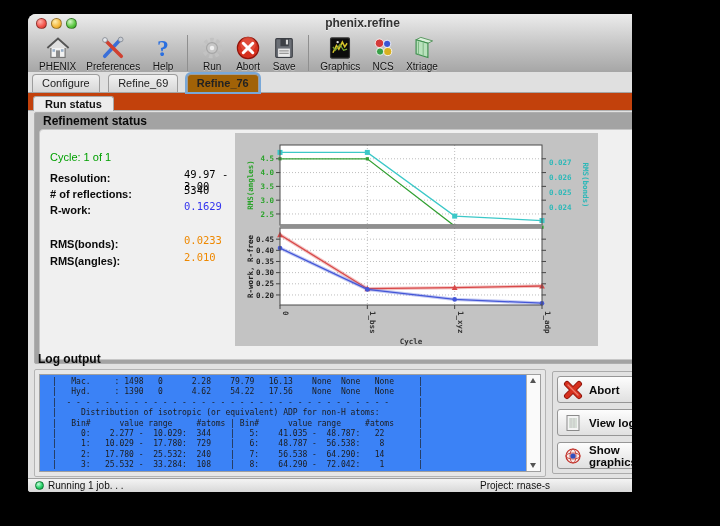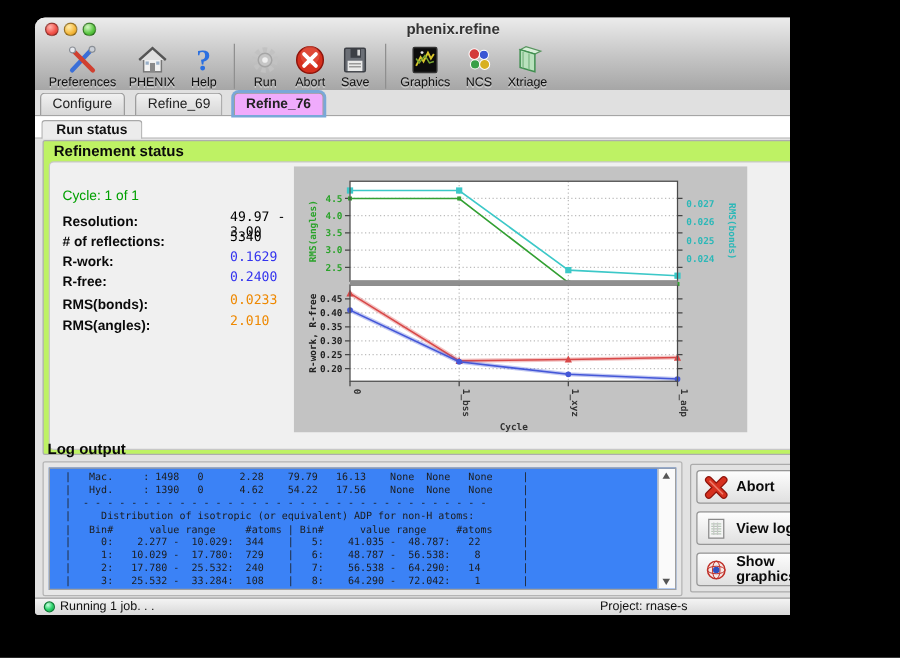--- a/index.html
+++ b/index.html
@@ -23,28 +23,28 @@
   .toolbar{position:absolute;left:0;top:18px;right:0;height:40px;display:flex;align-items:flex-end;padding:0 0 1px 6px;}
   .tb-item{display:flex;flex-direction:column;align-items:center;padding:0 5px;}
   .tb-icon{width:26px;height:26px;}
   .tb-label{font-size:10px;color:#111;text-shadow:0 1px 0 rgba(255,255,255,.4);margin-top:0px;white-space:nowrap;}
   .tb-sep{width:1px;height:36px;background:#8f8f8f;margin:0 6px 1px 6px;align-self:flex-end;}
   
   .tabrow{position:absolute;left:0;top:58px;right:0;height:21px;background:#e0e0e0;border-bottom:1px solid #a5a5a5;box-sizing:border-box;}
   .tab{position:relative;display:inline-block;margin:2px 0 0 4px;padding:2px 9px 3px;font-size:11px;color:#222;
        background:linear-gradient(#f1f1f1,#d7d7d7);border:1px solid #9d9d9d;border-bottom:none;
        border-radius:4px 4px 0 0;vertical-align:bottom;}
-  .tab.active{background:#f0abfc;font-weight:bold;box-shadow:0 0 0 2px #79a8d8;z-index:3;}
+  .tab.active{background:#a16207;font-weight:bold;box-shadow:0 0 0 2px #79a8d8;z-index:3;}
   .tab-close{position:absolute;right:11px;top:4px;font-size:11px;color:#666;line-height:12px;}
-  .subtabrow{position:absolute;left:0;top:79px;right:0;height:18px;background:#ffffff;border-bottom:1px solid #b1b1b1;box-sizing:border-box;}
+  .subtabrow{position:absolute;left:0;top:79px;right:0;height:18px;background:#c2410c;border-bottom:1px solid #b1b1b1;box-sizing:border-box;}
   .subtab{position:relative;display:inline-block;margin:1px 0 0 5px;padding:1px 11px 2px;font-size:11px;font-weight:bold;color:#111;
           background:#ececec;border:1px solid #a9a9a9;border-bottom:none;border-radius:3px 3px 0 0;top:1px;}
   
   .content{position:absolute;left:0;top:97px;right:0;bottom:14px;background:#e2e2e2;}
-  .main-panel{position:absolute;left:6px;top:1px;width:646px;height:252px;background:#bef264;
+  .main-panel{position:absolute;left:6px;top:1px;width:646px;height:252px;background:#a3a3a3;
               border:1px solid #aeaeae;border-radius:2px;box-sizing:border-box;}
   .section-heading{position:absolute;left:8px;top:1px;font-size:12px;font-weight:bold;color:#0a0a0a;}
   .sub-panel{position:absolute;left:4px;top:16px;width:636px;height:231px;background:#f0f0f0;
              border:1px solid #c7c7c7;border-radius:4px;box-sizing:border-box;}
   .cycle{position:absolute;left:10px;top:21px;font-size:11px;font-weight:normal;}
   .stat-row{position:absolute;left:10px;width:185px;height:14px;}
   .stat-label{font-size:11px;font-weight:bold;color:#0a0a0a;}
   .stat-value{position:absolute;left:92px;top:0;font-family:"DejaVu Sans Mono",monospace;font-size:10.5px;margin-left:42px;}
   .chart-wrap{position:absolute;left:195px;top:3px;width:363px;height:213px;}
   .ctick{font:bold 7.5px "DejaVu Sans Mono",monospace;}
@@ -93,36 +93,36 @@
       <div class="titlebar">
         <span class="tl red"></span>
         <span class="tl yellow"></span>
         <span class="tl green"></span>
         <div class="win-title">phenix.refine</div>
         <span class="lozenge"></span>
       </div>
       <div class="toolbar">
         <div class="tb-item">
           <svg class="tb-icon" viewBox="0 0 22 22">
-            <line x1="4" y1="18" x2="17" y2="4" stroke="#3a6fd8" stroke-width="3" stroke-linecap="round"></line>
-            <circle cx="17.5" cy="3.8" r="2" fill="#c9ced6" stroke="#8a8f96" stroke-width=".8"></circle>
-            <line x1="4" y1="4" x2="18" y2="18" stroke="#d04030" stroke-width="3" stroke-linecap="round"></line>
-            <circle cx="4.2" cy="4.2" r="2" fill="#e6e9ee" stroke="#8a8f96" stroke-width=".8"></circle>
-          </svg>
-          <span class="tb-label">Preferences</span>
-        </div>
-        <div class="tb-item">
-          <svg class="tb-icon" viewBox="0 0 22 22">
             <rect x="5" y="10" width="12" height="9" fill="#f2f2f2" stroke="#777" stroke-width="1"></rect>
             <path d="M2 11 L11 3 L20 11" fill="#e0e0e0" stroke="#555" stroke-width="1.6"></path>
             <rect x="9.3" y="13" width="3.4" height="6" fill="#8a8a8a"></rect>
             <rect x="6.3" y="12" width="2.2" height="2.2" fill="#9ab0c8"></rect>
               <rect x="13.5" y="12" width="2.2" height="2.2" fill="#9ab0c8"></rect>
           </svg>
           <span class="tb-label">PHENIX</span>
+        </div>
+        <div class="tb-item">
+          <svg class="tb-icon" viewBox="0 0 22 22">
+            <line x1="4" y1="18" x2="17" y2="4" stroke="#3a6fd8" stroke-width="3" stroke-linecap="round"></line>
+            <circle cx="17.5" cy="3.8" r="2" fill="#c9ced6" stroke="#8a8f96" stroke-width=".8"></circle>
+            <line x1="4" y1="4" x2="18" y2="18" stroke="#d04030" stroke-width="3" stroke-linecap="round"></line>
+            <circle cx="4.2" cy="4.2" r="2" fill="#e6e9ee" stroke="#8a8f96" stroke-width=".8"></circle>
+          </svg>
+          <span class="tb-label">Preferences</span>
         </div>
         <div class="tb-item">
           <svg class="tb-icon" viewBox="0 0 22 22">
             <text x="11" y="18" text-anchor="middle" font-family="Liberation Serif,serif" font-size="20" font-weight="bold" fill="#2a6fe0">?</text>
           </svg>
           <span class="tb-label">Help</span>
         </div>
         <div class="tb-sep"></div>
         <div class="tb-item">
           <svg class="tb-icon" viewBox="0 0 22 22">
@@ -202,24 +202,20 @@
             <span class="stat-label">Resolution:</span>
             <span class="stat-value" style="color: rgb(0, 0, 0);">49.97 - 3.00</span>
           </div>
           <div class="stat-row" style="top:54px">
             <span class="stat-label"># of reflections:</span>
             <span class="stat-value" style="color: rgb(0, 0, 0);">5340</span>
           </div>
           <div class="stat-row" style="top:70px">
             <span class="stat-label">R-work:</span>
             <span class="stat-value" style="color: rgb(51, 51, 238);">0.1629</span>
-          </div>
-          <div class="stat-row" style="top:86px">
-            <span class="stat-label">R-free:</span>
-            <span class="stat-value" style="color: rgb(51, 51, 238);">0.2400</span>
           </div>
           <div class="stat-row" style="top:104px">
             <span class="stat-label">RMS(bonds):</span>
             <span class="stat-value" style="color: rgb(238, 136, 0);">0.0233</span>
           </div>
           <div class="stat-row" style="top:121px">
             <span class="stat-label">RMS(angles):</span>
             <span class="stat-value" style="color: rgb(238, 136, 0);">2.010</span>
           </div>
 

